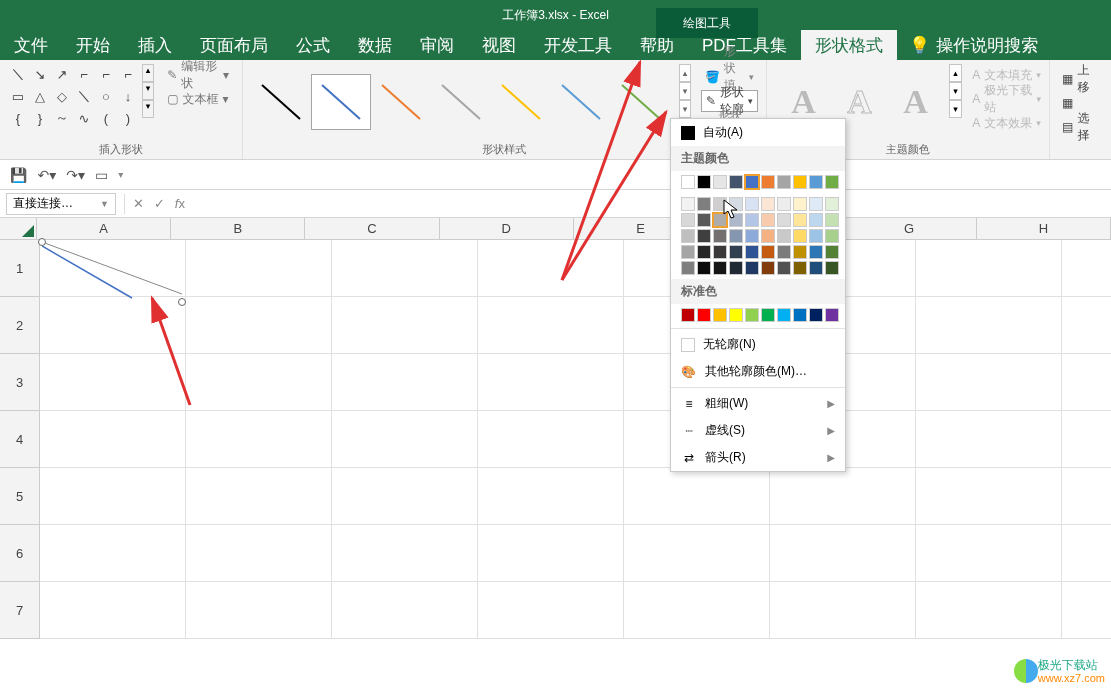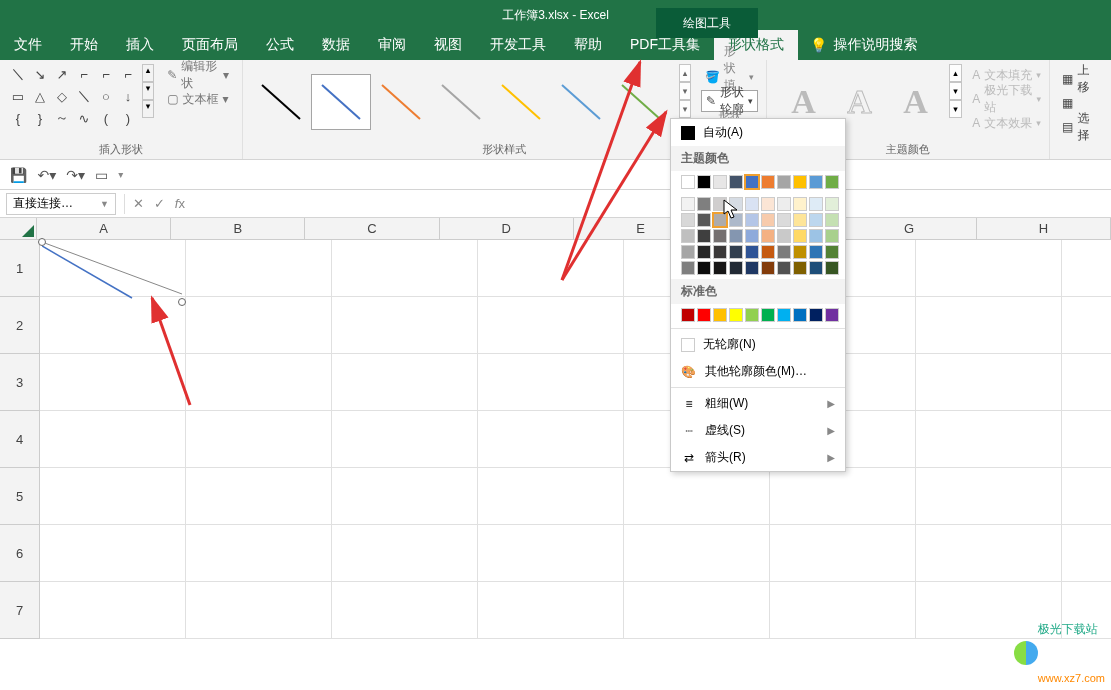--- a/index.html
+++ b/index.html
@@ -4,21 +4,21 @@
 <style>
 * { box-sizing: border-box; margin: 0; padding: 0; font-family: "Microsoft YaHei", "Segoe UI", sans-serif; }
 body { width: 1111px; height: 690px; background: #fff; overflow: hidden; position: relative; }
 
 
 .titlebar { height: 30px; background: #217346; display: flex; align-items: center; color: #fff; font-size: 12px; }
 .titlebar .title { flex: 1; text-align: center; }
 .ctx-tab-wrap { position: absolute; left: 656px; top: 8px; width: 102px; height: 30px; background: #0a5c38; color: #fff; display: flex; align-items: center; justify-content: center; font-size: 12px; }
 
 
-.menubar { height: 30px; background: #217346; display: flex; align-items: center; color: #fff; font-size: 14px; }
+.menubar { height: 30px; background: #217346; display: flex; align-items: center; color: #fff; font-size: 17px; }
 .menubar .tab { padding: 0 14px; height: 30px; display: flex; align-items: center; cursor: pointer; }
 .menubar .tab.active { background: #f3f3f3; color: #217346; }
 .menubar .tell { display: flex; align-items: center; gap: 6px; padding: 0 12px; }
 
 
 .ribbon { height: 100px; background: #f3f3f3; border-bottom: 1px solid #d4d4d4; display: flex; position: relative; }
 .group { border-right: 1px solid #e0e0e0; display: flex; flex-direction: column; padding: 4px 8px 0; }
 .group-body { flex: 1; display: flex; gap: 4px; }
 .group-label { font-size: 11px; color: #666; text-align: center; padding: 2px 0; }
 
@@ -96,21 +96,21 @@
 .dd-row .arrow { margin-left: auto; color: #888; font-size: 10px; }
 .dd-icon { width: 16px; height: 16px; display: inline-flex; align-items: center; justify-content: center; }
 
 
 .palette-cursor { position: absolute; left: 722px; top: 198px; z-index: 60; pointer-events: none; font-size: 16px; color: #000; }
 
 
 .watermark { position: absolute; right: 6px; bottom: 6px; font-size: 12px; color: #2a8; display: flex; align-items: center; gap: 0; }
 .watermark .logo { width: 24px; height: 24px; border-radius: 50%; background: conic-gradient(#4ae 0 180deg, #8d4 180deg 360deg); position: relative; }
 .watermark .txt { display: flex; flex-direction: column; line-height: 1.1; }
-.watermark .url { color: #f80; font-size: 11px; margin-top: 36px; }
+.watermark .url { color: #f80; font-size: 11px; }
 </style>
 </head>
 <body>
 
 <div class="titlebar">
   <div class="title">工作簿3.xlsx - Excel</div>
 </div>
 <div class="ctx-tab-wrap">绘图工具</div>
 
 <div class="menubar">

